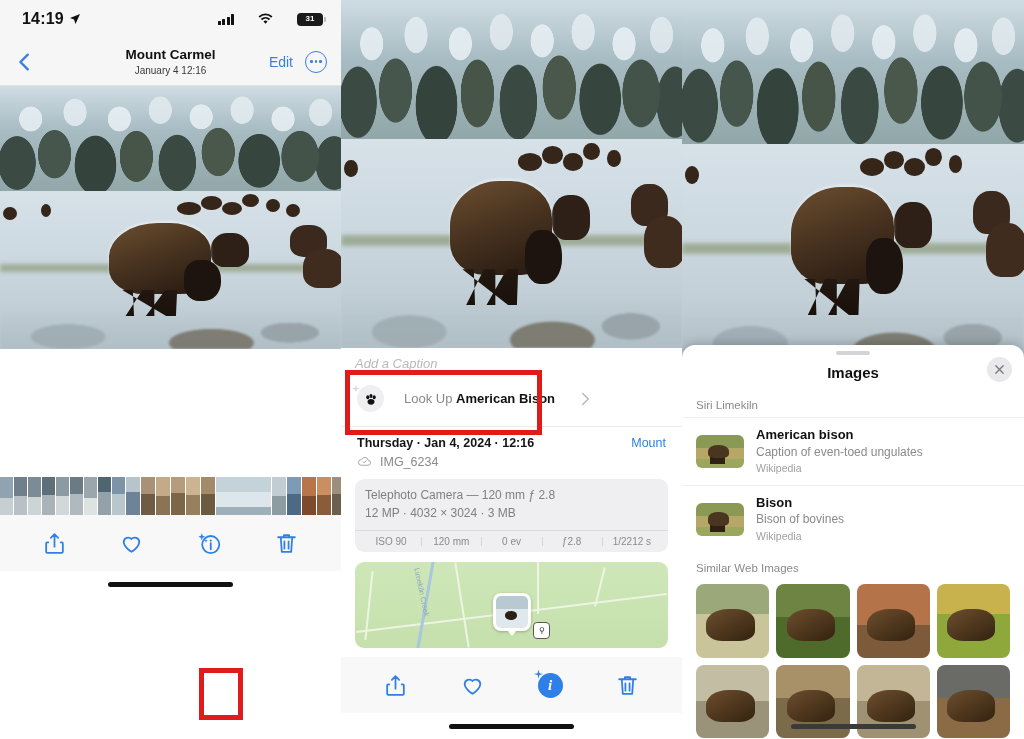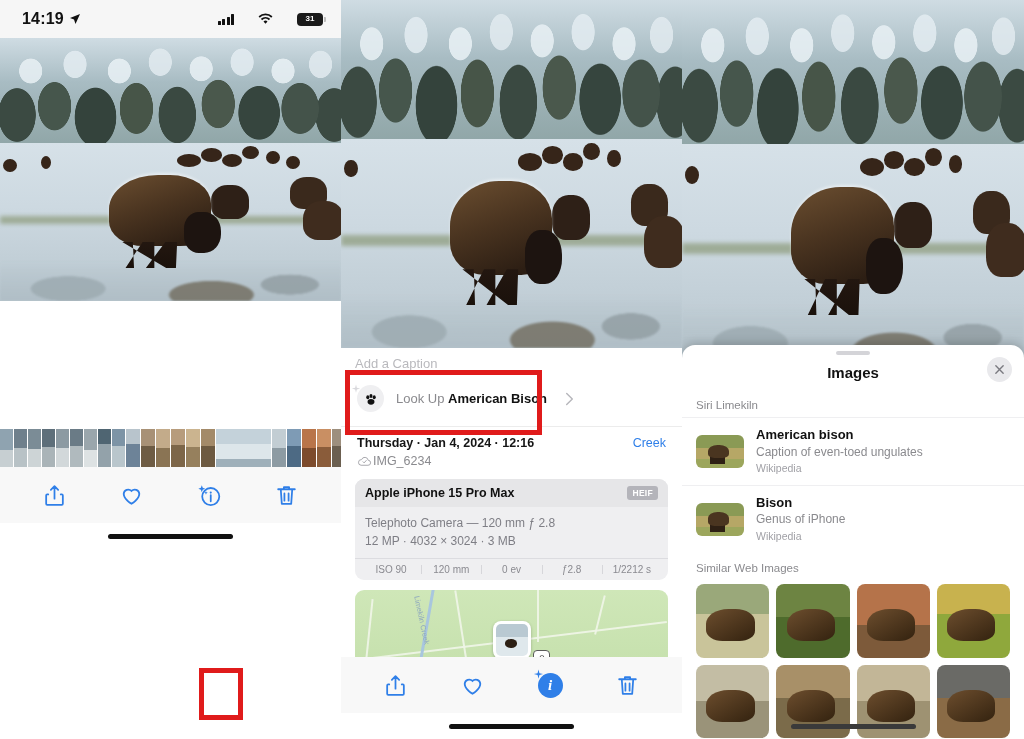--- a/index.html
+++ b/index.html
@@ -154,38 +154,38 @@
   .homebar { width: 125px; height: 5px; background:#111; border-radius:3px; }
   .p1 .homebar-wrap { background:#fff; }
 
   
   .redbox { position:absolute; border: 5px solid #e01b1b; pointer-events:none; z-index: 40; }
   .redbox-info { left: 199px; top: 668px; width: 44px; height: 52px; }
   .redbox-lookup { left: 345px; top: 370px; width: 197px; height: 65px; }
 
   
   .p2 .sheet { position:absolute; left:0; top:348px; right:0; bottom:0; background:#fff; }
-  .caption { font-size: 13px; color: #b9b9bd; padding: 8px 14px 0; }
+  .caption { font-size: 13px; color: #b9b9bd; padding: 8px 14px 0; font-style: italic; }
   .lookup-row {
-    display:flex; align-items:center; gap:12px; padding: 11px 16px; height: 56px;
+    display:flex; align-items:center; gap:20px; padding: 11px 16px; height: 56px;
     border-bottom: 1px solid #ececec; position:relative;
   }
   .paw-badge {
     width: 27px; height: 27px; border-radius:50%; background:#efeff1;
     display:flex; align-items:center; justify-content:center; flex:0 0 auto; position:relative;
   }
   .paw-badge svg { width: 16px; height: 16px; }
   .paw-badge .sp { position:absolute; left:-6px; top:-1px; width:10px;height:10px; color:#d8d8dc; }
   .lookup-text { font-size: 13px; color: #8a8a8e; }
   .lookup-text b { color: #111; font-weight: 700; }
   .lookup-chev { margin-left: 6px; color:#b6b6bb; width:9px; height:14px; }
   .date-row { display:flex; align-items:flex-end; padding: 9px 16px 0; }
   .date-txt { font-size: 12.5px; font-weight: 700; color: #151515; }
   .adjust { margin-left:auto; font-size: 12.5px; color:#2f7fe8; }
-  .file-row { display:flex; align-items:flex-start; gap:1px; padding: 4px 16px 10px; }
+  .file-row { display:flex; align-items:center; gap:8px; padding: 4px 16px 10px; }
   .cloud-ic { width:15px;height:15px;color:#a9a9ae; }
   .file-name { font-size: 12.5px; color:#8a8a8e; }
   .exif-card { margin: 0 14px; border-radius: 9px; overflow:hidden; background:#efeff1; }
   .exif-head {
     display:flex; align-items:center; padding: 7px 10px; background:#e6e6e8;
   }
   .exif-model { font-size: 12.5px; font-weight:700; color:#111; }
   .exif-badge {
     margin-left:auto; font-size:8.5px; font-weight:700; color:#fff; background:#b4b4ba;
     padding: 2px 5px; border-radius:3px; letter-spacing:.3px;
@@ -302,20 +302,37 @@
           </span>
         <svg width="15" height="12" viewBox="0 0 24 18">
             <path fill="#111" d="M12 16.5 8.8 12.8a5 5 0 0 1 6.4 0zM4.6 8.6a11 11 0 0 1 14.8 0l-1.9 2.2a8.1 8.1 0 0 0-11 0zM.9 4.6a16.3 16.3 0 0 1 22.2 0L21.2 6.8a13.4 13.4 0 0 0-18.4 0z"></path>
           </svg>
         <span class="batt">
             <span>31</span>
           </span>
       </div>
     </div>
 
+    <div class="navbar">
+      <svg class="back-chevron" viewBox="0 0 24 24">
+          <path fill="none" stroke="currentColor" stroke-width="2.6" stroke-linecap="round" stroke-linejoin="round" d="M15 4 7 12l8 8"></path>
+        </svg>
+      <div class="nav-center">
+        <div class="nav-title">Mount Carmel</div>
+        <div class="nav-sub">January 4  12:16</div>
+      </div>
+      <div class="nav-right">
+        <span class="edit-btn">Edit</span>
+        <span class="more-btn">
+            <i></i>
+            <i></i>
+            <i></i>
+          </span>
+      </div>
+    </div>
 
     <div class="photo">
       <div class="sky"></div>
       <div class="forest"></div>
       <div class="snowfield"></div>
       <div class="bison far f8"></div>
       <div class="bison far f7"></div>
       <div class="bison far f1"></div>
       <div class="bison far f2"></div>
       <div class="bison far f3"></div>
@@ -423,36 +440,32 @@
           </svg>
         </span>
         <span class="lookup-text"><span>Look Up </span><b>American Bison</b></span>
         <svg class="lookup-chev" viewBox="0 0 12 20">
             <path fill="none" stroke="currentColor" stroke-width="2" stroke-linecap="round" stroke-linejoin="round" d="M2 2l8 8-8 8"></path>
           </svg>
       </div>
 
       <div class="date-row">
         <span class="date-txt">Thursday · Jan 4, 2024 · 12:16</span>
-        <span class="adjust">Creek</span>
+        <span class="adjust">Mount</span>
       </div>
 
       <div class="file-row">
         <svg class="cloud-ic" viewBox="0 0 24 24">
             <path fill="none" stroke="currentColor" stroke-width="1.6" d="M6.5 18h11a4 4 0 0 0 .4-8 5.5 5.5 0 0 0-10.6-1A3.8 3.8 0 0 0 6.5 18z"></path>
             <path fill="none" stroke="currentColor" stroke-width="1.6" stroke-linecap="round" d="m9.6 12.4 1.8 1.8 3.4-3.8"></path>
           </svg>
         <span class="file-name">IMG_6234</span>
       </div>
 
       <div class="exif-card">
-        <div class="exif-head">
-          <span class="exif-model">Apple iPhone 15 Pro Max</span>
-          <span class="exif-badge">HEIF</span>
-        </div>
         <div class="exif-body">
           <div class="exif-line">Telephoto Camera — 120 mm ƒ 2.8</div>
           <div class="exif-line">12 MP · 4032 × 3024 · 3 MB</div>
         </div>
         <div class="exif-stats">
           <span class="exif-stat">ISO 90</span>
           <span class="exif-stat">120 mm</span>
           <span class="exif-stat">0 ev</span>
           <span class="exif-stat">ƒ2.8</span>
           <span class="exif-stat">1/2212 s</span>
@@ -540,21 +553,21 @@
           <span class="know-title" style="display:block">American bison</span>
           <span class="know-sub" style="display:block">Caption of even-toed ungulates</span>
           <span class="know-src" style="display:block">Wikipedia</span>
         </span>
       </div>
 
       <div class="know-row">
         <span class="know-thumb"></span>
         <span>
           <span class="know-title" style="display:block">Bison</span>
-          <span class="know-sub" style="display:block">Genus of iPhone</span>
+          <span class="know-sub" style="display:block">Bison of bovines</span>
           <span class="know-src" style="display:block">Wikipedia</span>
         </span>
       </div>
 
       <div class="sec-label">Similar Web Images</div>
 
       <div class="img-grid">
         <span class="web-img">
             <span class="bg" style="background:linear-gradient(#9aa87a 0 40%,#c9c49a 40% 100%)"></span>
             <span class="an"></span>

